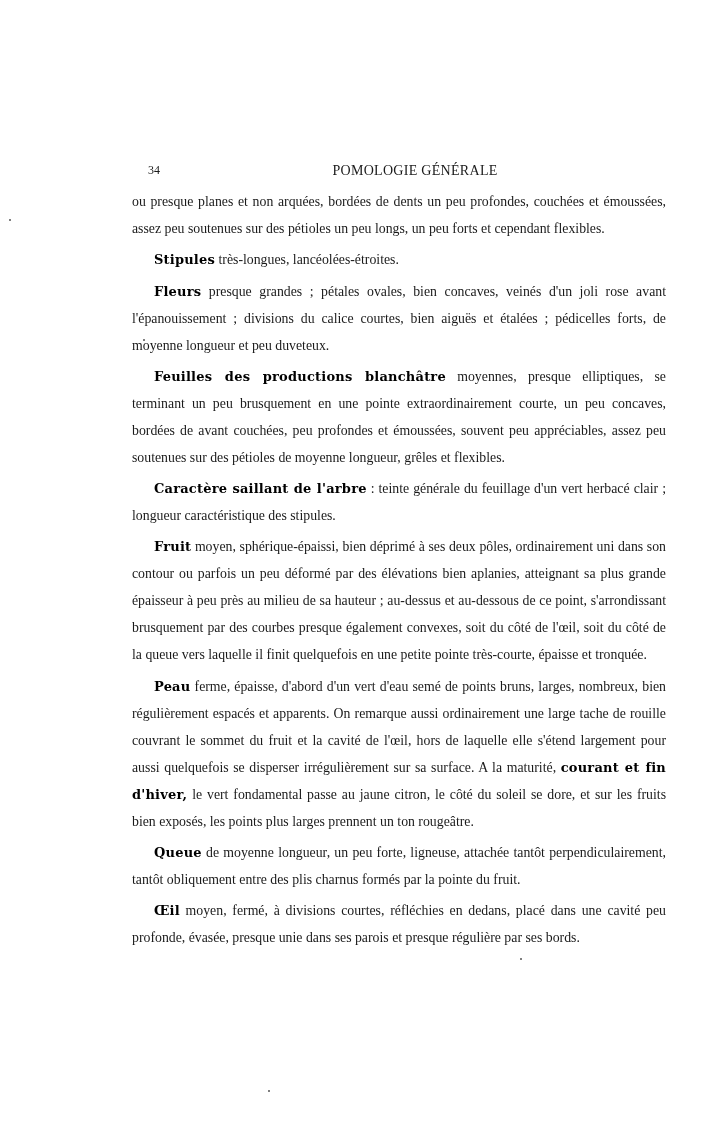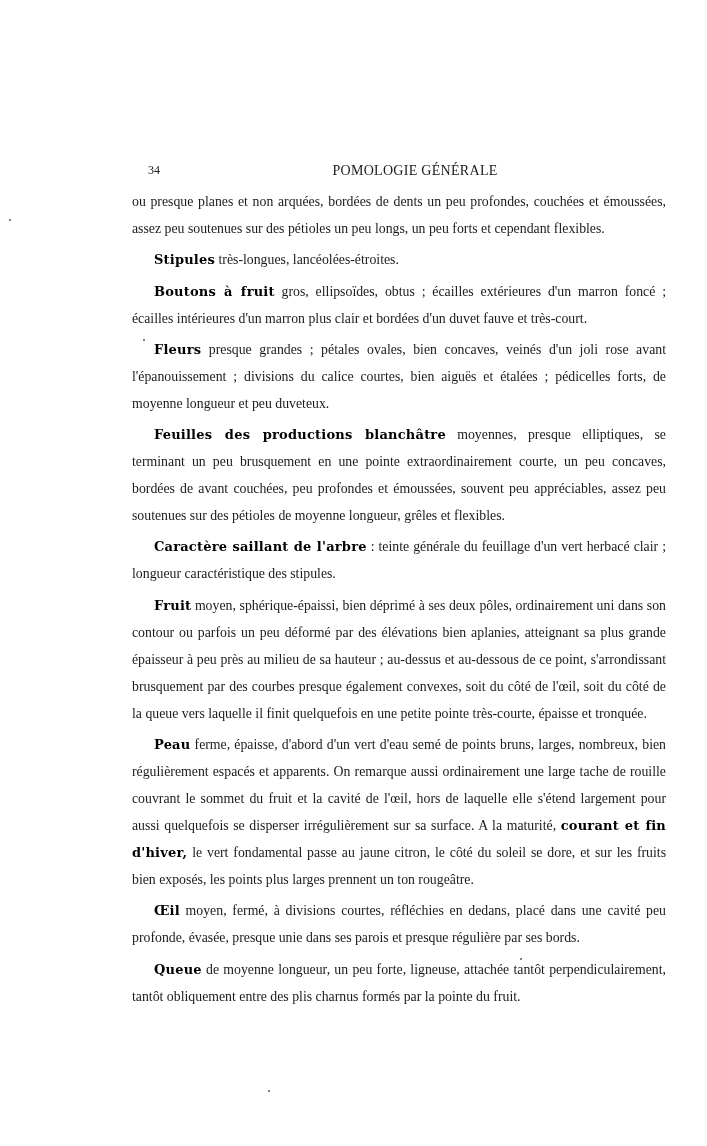--- a/index.html
+++ b/index.html
@@ -39,34 +39,33 @@
   <span class="page-number">34</span>
   <div class="running-title">POMOLOGIE GÉNÉRALE</div>
 </div>
 
 <div class="body-text">
   <p class="para first"><span>ou presque planes et non arquées, bordées de dents un peu profondes, couchées et émoussées, assez peu soutenues sur des pétioles un peu longs, un peu forts et cependant flexibles.</span></p>
 
   <p class="para"><span class="term">Stipules</span><span> très-longues, lancéolées-étroites.</span></p>
 
 
-  <p class="para"><span class="term">Boutons à fruit</span><span> gros, ellipsoïdes, obtus ; écailles extérieures d'un marron foncé ; écailles intérieures d'un marron plus clair et bordées d'un duvet fauve et très-court.</span></p>
 
   <p class="para"><span class="term">Fleurs</span><span> presque grandes ; pétales ovales, bien concaves, veinés d'un joli rose avant l'épanouissement ; divisions du calice courtes, bien aiguës et étalées ; pédicelles forts, de moyenne longueur et peu duveteux.</span></p>
 
   <p class="para"><span class="term">Feuilles des productions blanchâtre</span><span> moyennes, presque elliptiques, se terminant un peu brusquement en une pointe extraordinairement courte, un peu concaves, bordées de avant couchées, peu profondes et émoussées, souvent peu appréciables, assez peu soutenues sur des pétioles de moyenne longueur, grêles et flexibles.</span></p>
 
   <p class="para"><span class="term">Caractère saillant de l'arbre</span><span> : teinte générale du feuillage d'un vert herbacé clair ; longueur caractéristique des stipules.</span></p>
 
   <p class="para"><span class="term">Fruit</span><span> moyen, sphérique-épaissi, bien déprimé à ses deux pôles, ordinairement uni dans son contour ou parfois un peu déformé par des élévations bien aplanies, atteignant sa plus grande épaisseur à peu près au milieu de sa hauteur ; au-dessus et au-dessous de ce point, s'arrondissant brusquement par des courbes presque également convexes, soit du côté de l'œil, soit du côté de la queue vers laquelle il finit quelquefois en une petite pointe très-courte, épaisse et tronquée.</span></p>
 
   <p class="para"><span class="term">Peau</span><span> ferme, épaisse, d'abord d'un vert d'eau semé de points bruns, larges, nombreux, bien régulièrement espacés et apparents. On remarque aussi ordinairement une large tache de rouille couvrant le sommet du fruit et la cavité de l'œil, hors de laquelle elle s'étend largement pour aussi quelquefois se disperser irrégulièrement sur sa surface. A la maturité, </span><span class="term">courant et fin d'hiver,</span><span> le vert fondamental passe au jaune citron, le côté du soleil se dore, et sur les fruits bien exposés, les points plus larges prennent un ton rougeâtre.</span></p>
 
+  <p class="para"><span class="term">Queue</span><span> de moyenne longueur, un peu forte, ligneuse, attachée tantôt perpendiculairement, tantôt obliquement entre des plis charnus formés par la pointe du fruit.</span></p>
+
   <p class="para"><span class="term">Œil</span><span> moyen, fermé, à divisions courtes, réfléchies en dedans, placé dans une cavité peu profonde, évasée, presque unie dans ses parois et presque régulière par ses bords.</span></p>
-
-  <p class="para"><span class="term">Queue</span><span> de moyenne longueur, un peu forte, ligneuse, attachée tantôt perpendiculairement, tantôt obliquement entre des plis charnus formés par la pointe du fruit.</span></p>
 
 </div>
 
 <div class="speck" style="left:9px; top:219px;"></div>
 <div class="speck" style="left:143px; top:339px;"></div>
 <div class="speck" style="left:520px; top:958px;"></div>
 <div class="speck" style="left:268px; top:1090px;"></div>
 
 </body></html>

